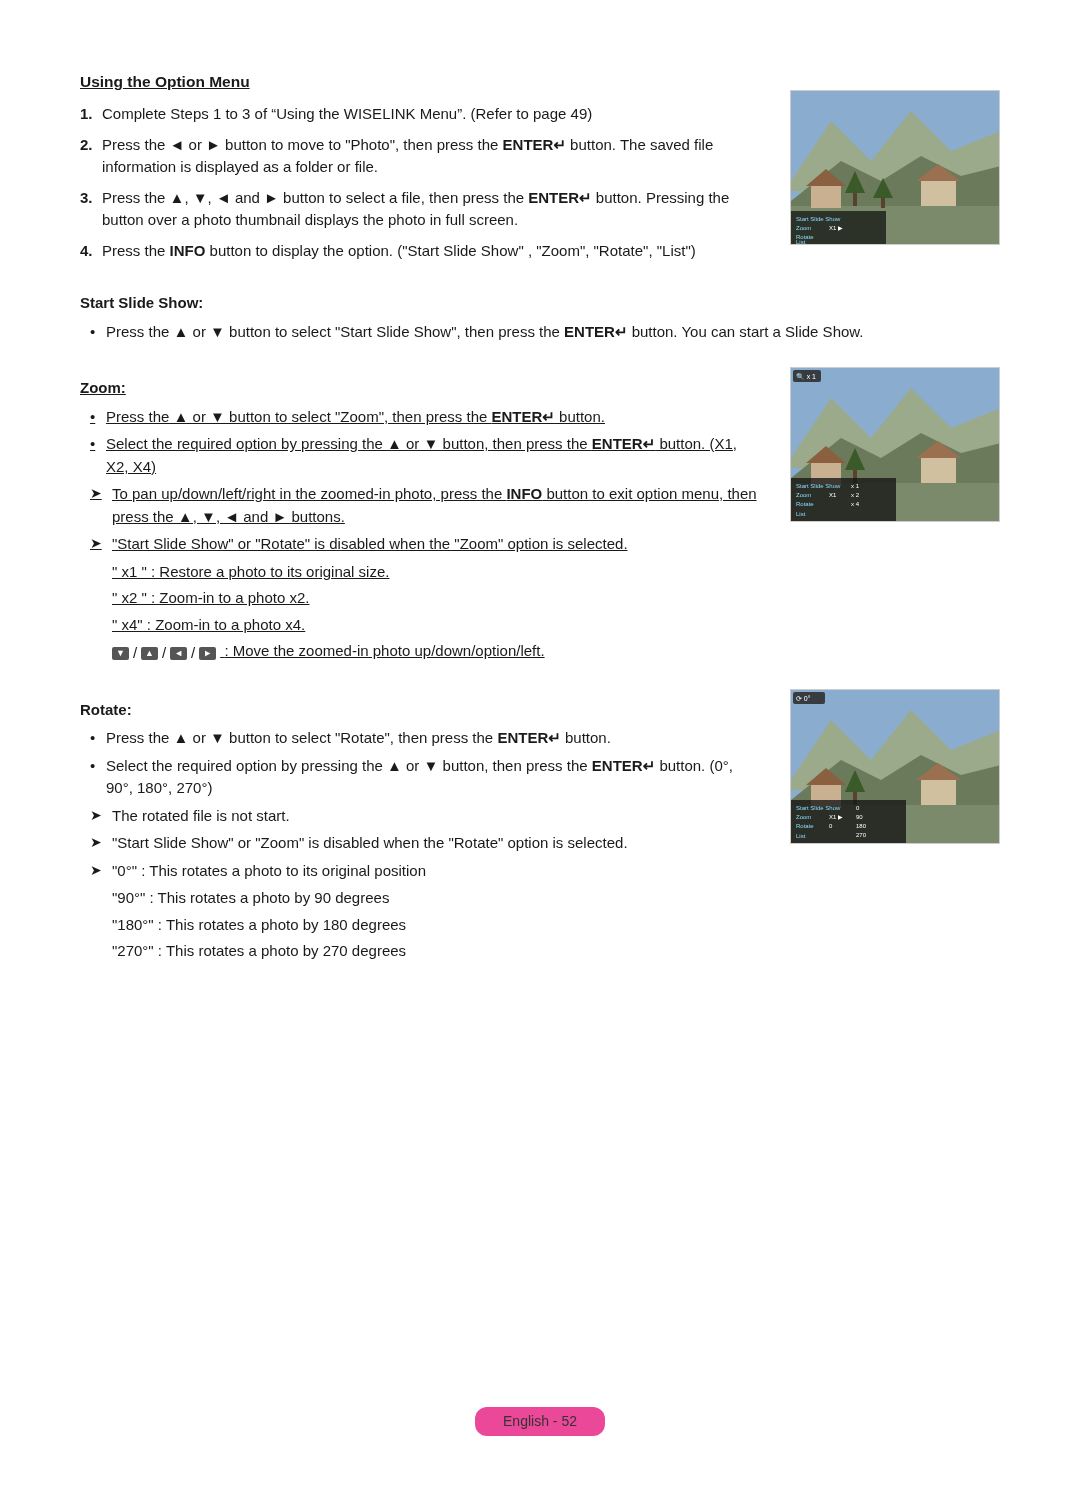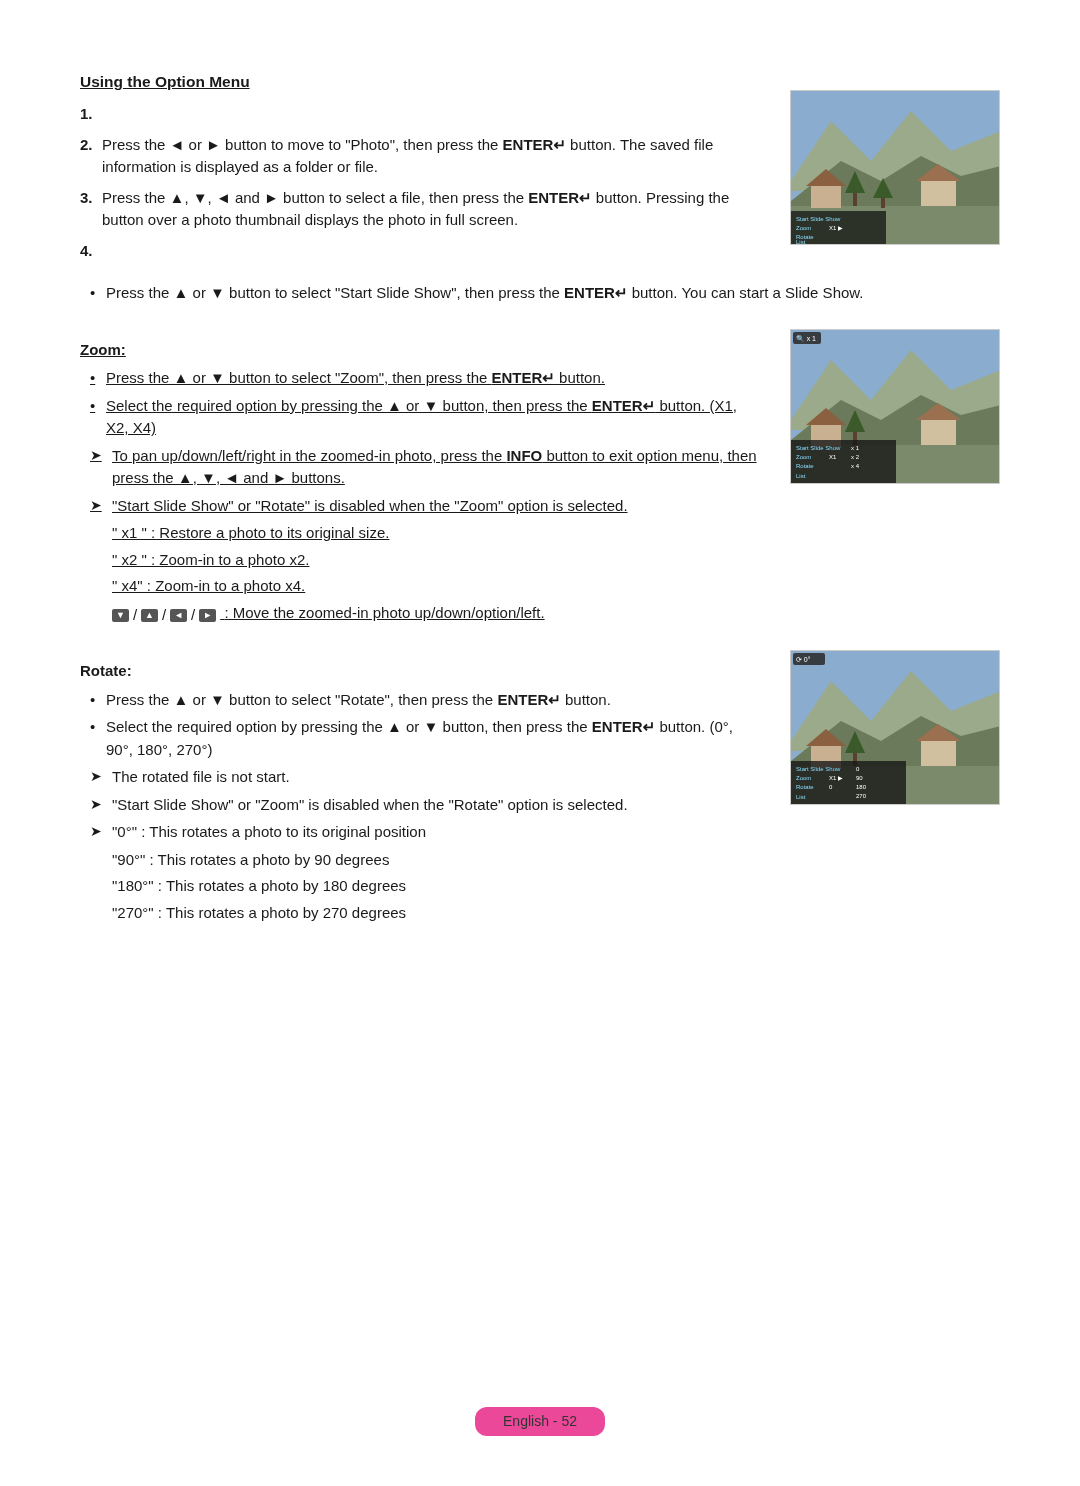--- a/index.html
+++ b/index.html
@@ -163,31 +163,33 @@
 <div class="page">
 
   <div class="top-section">
     <div class="top-text">
 
       <div class="section-title">Using the Option Menu</div>
 
       <ol class="numbered-list">
         <li>
           <span class="num">1.</span>
+          <span>Complete Steps 1 to 3 of “Using the WISELINK Menu”. (Refer to page 49)</span>
         </li>
         <li>
           <span class="num">2.</span>
           <span>Press the ◄ or ► button to move to "Photo", then press the <strong>ENTER↵</strong> button. The saved file information is displayed as a folder or file.</span>
         </li>
         <li>
           <span class="num">3.</span>
           <span>Press the ▲, ▼, ◄ and ► button to select a file, then press the <strong>ENTER↵</strong> button. Pressing the button over a photo thumbnail displays the photo in full screen.</span>
         </li>
         <li>
           <span class="num">4.</span>
+          <span>Press the <strong>INFO</strong> button to display the option. ("Start Slide Show" , "Zoom", "Rotate", "List")</span>
         </li>
       </ol>
     </div>
 
     <div class="top-image">
       <div class="photo-thumb">
         
         <svg width="210" height="155" viewBox="0 0 210 155">
 
           <rect x="0" y="0" width="210" height="155" fill="#8aadcf"></rect>
@@ -214,20 +216,21 @@
           <text x="5" y="139" fill="#88ddff" font-size="6" font-family="Arial">Zoom</text>
           <text x="38" y="139" fill="#ffffff" font-size="6" font-family="Arial">X1 ▶</text>
           <text x="5" y="148" fill="#88ddff" font-size="6" font-family="Arial">Rotate</text>
           <text x="5" y="153" fill="#88ddff" font-size="6" font-family="Arial">List</text>
         </svg>
       </div>
     </div>
   </div>
 
   <div style="margin-bottom:14px;">
+    <div class="sub-title">Start Slide Show:</div>
     <ul class="bullet-list">
       <li>
         <span class="bullet">•</span>
         <span>Press the ▲ or ▼ button to select "Start Slide Show", then press the <strong>ENTER↵</strong> button. You can start a Slide Show.</span>
       </li>
     </ul>
   </div>
 
   <div class="zoom-section">
     <div class="zoom-text">

